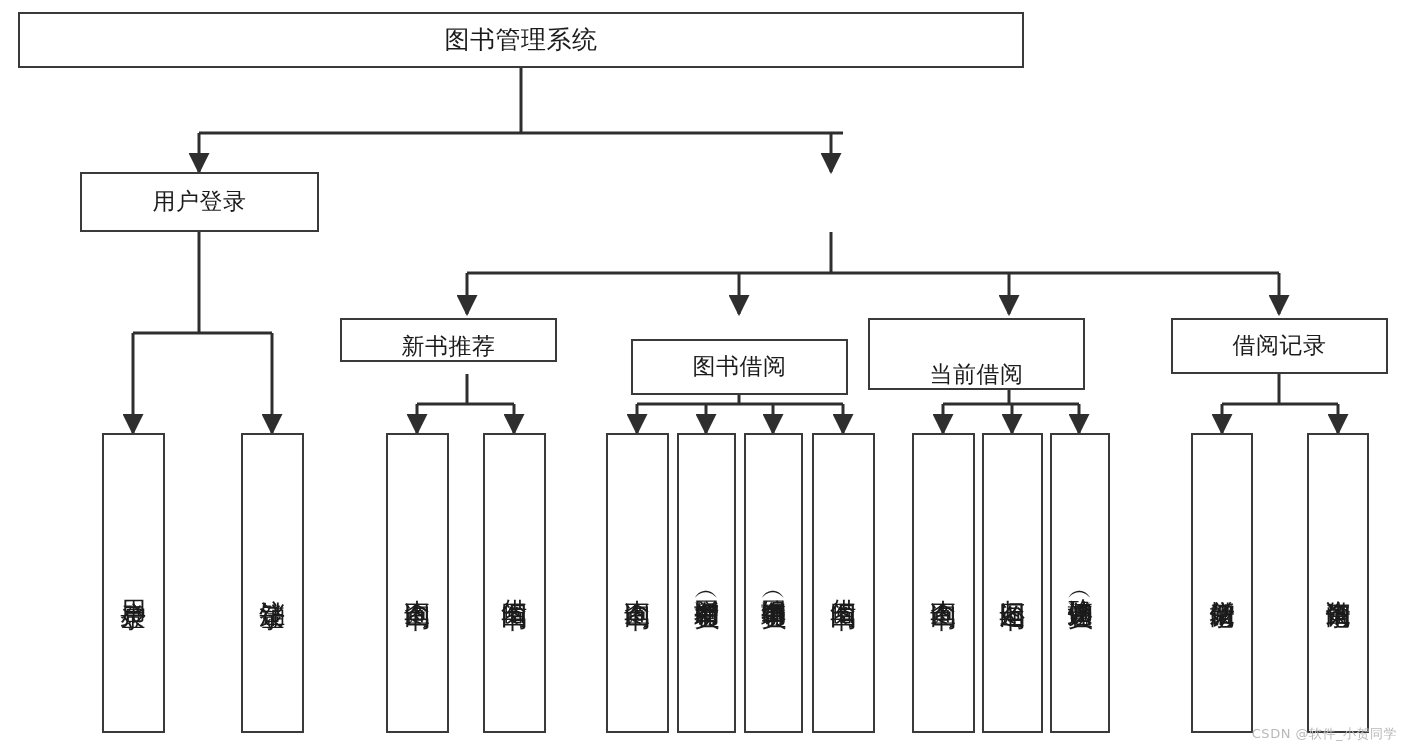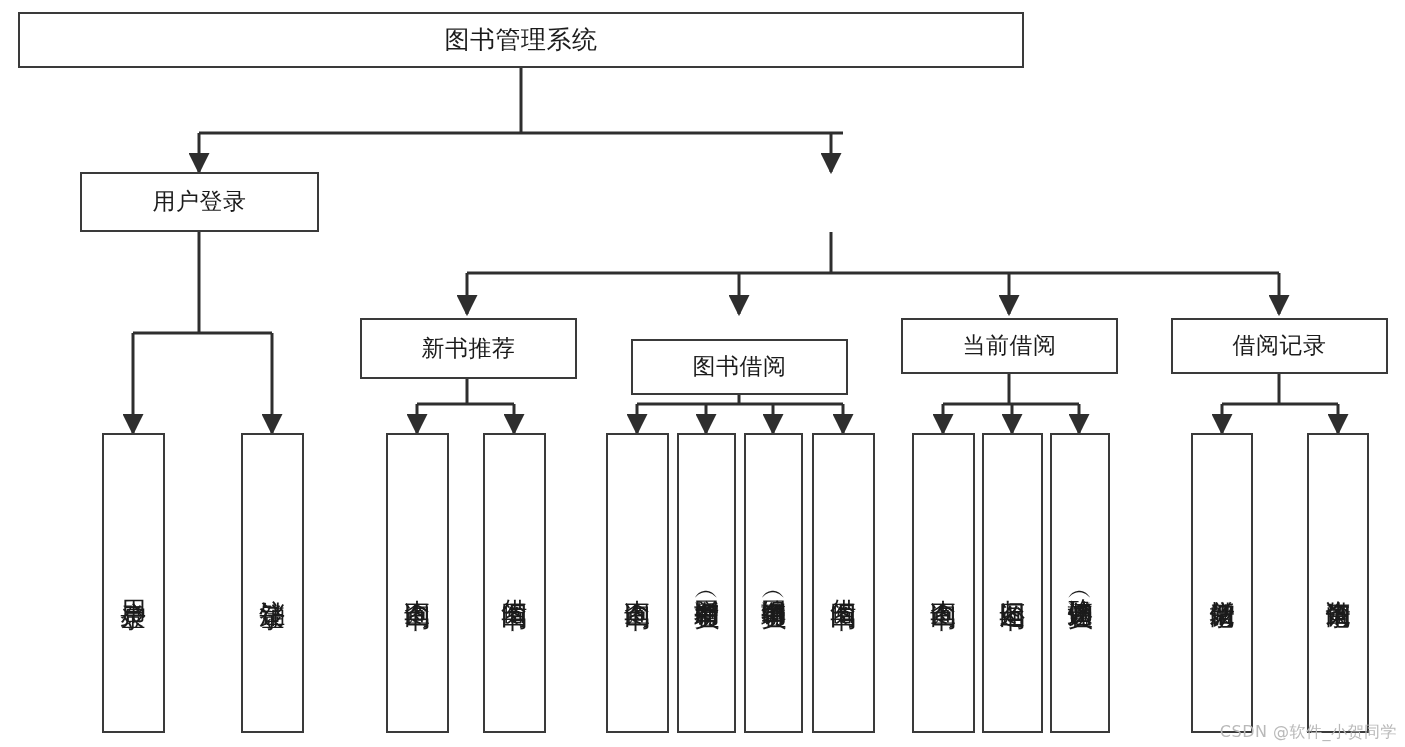--- a/index.html
+++ b/index.html
@@ -62,21 +62,21 @@
   }
   .node.leaf.narrow .label{
     font-size:25px;
     letter-spacing:1px;
   }
   
   #watermark{
     position:absolute;
     right:8px;
     bottom:4px;
-    font-size:16px;
+    font-size:13px;
     color:#b9b9b9;
     letter-spacing:0.5px;
     white-space:nowrap;
     user-select:none;
     margin-left:26px;
   }
 </style>
 </head>
 <body>
 
@@ -135,29 +135,29 @@
 
   <div class="node level-0" style="left:18px; top:12px; width:1006px; height:56px;">
     <span class="label">图书管理系统</span>
   </div>
 
   <div class="node level-1" style="left:80px; top:172px; width:239px; height:60px;">
     <span class="label">用户登录</span>
   </div>
 
 
-  <div class="node level-2" style="left:360px; top:318px; width:217px; height:61px;">
+  <div class="node level-2" style="left:340px; top:318px; width:217px; height:44px;align-items:flex-end;">
     <span class="label">新书推荐</span>
   </div>
 
   <div class="node level-2" style="left:631px; top:318px; width:217px; height:56px;margin-top:21px;">
     <span class="label">图书借阅</span>
   </div>
 
-  <div class="node level-2" style="left:901px; top:318px; width:217px; height:56px;">
+  <div class="node level-2" style="left:868px; top:318px; width:217px; height:72px;align-items:flex-end;">
     <span class="label">当前借阅</span>
   </div>
 
   <div class="node level-2" style="left:1171px; top:318px; width:217px; height:56px;">
     <span class="label">借阅记录</span>
   </div>
 
   <div class="node leaf" style="left:102px; top:433px; width:63px; height:300px;">
     <span class="label">用户登录</span>
   </div>

